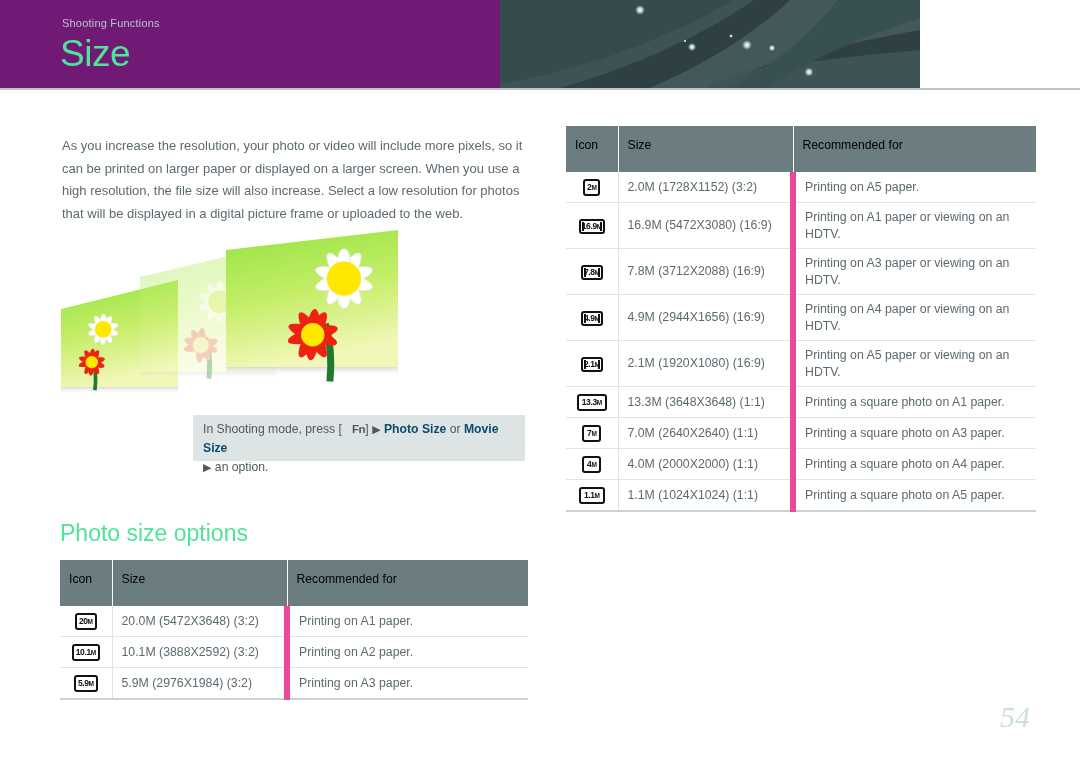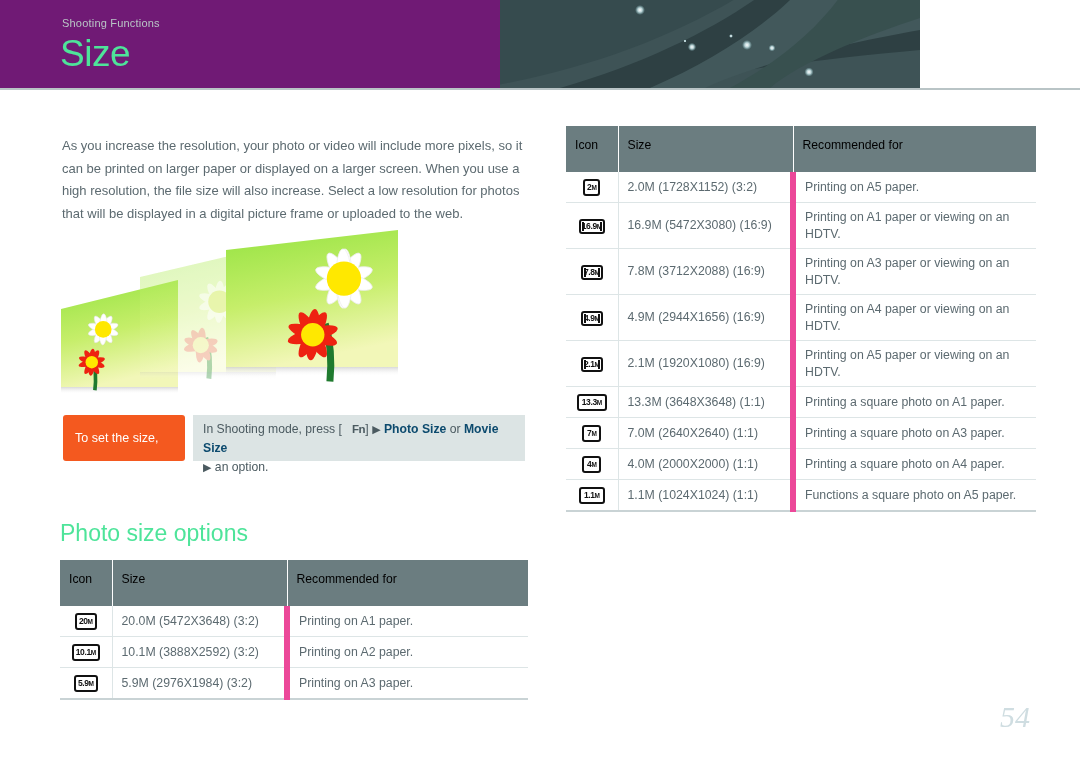--- a/index.html
+++ b/index.html
@@ -339,21 +339,20 @@
         <ellipse cx="42" cy="124" rx="33" ry="9" transform="rotate(60 42 124)"></ellipse>
         <ellipse cx="42" cy="124" rx="33" ry="9" transform="rotate(-60 42 124)"></ellipse>
         <ellipse cx="42" cy="124" rx="33" ry="9" transform="rotate(95 42 124)"></ellipse>
       </g>
       <circle cx="42" cy="124" r="15" fill="#ffe800"></circle>
     </g>
   </g>
 </svg>
 
 <div class="callout">
-  <div class="callout-tag">To set the size,</div>
   <div class="callout-body">
     <span>In Shooting mode, press [</span><span class="key">Fn</span><span>] </span><span class="tri">▶</span>
     <span class="bold">Photo Size</span><span> or </span><span class="bold">Movie Size</span><br>
     <span class="tri">▶</span><span> an option.</span>
   </div>
 </div>
 
 <div class="section-heading">Photo size options</div>
 
 <table class="sizes table-left">
@@ -438,18 +437,18 @@
         <td>Printing a square photo on A3 paper.</td>
       </tr>
       <tr>
         <td class="c-icon"><span class="sizeicon r11">4<i>M</i></span></td>
         <td class="c-size">4.0M (2000X2000) (1:1)</td>
         <td>Printing a square photo on A4 paper.</td>
       </tr>
       <tr>
         <td class="c-icon"><span class="sizeicon r11">1.1<i>M</i></span></td>
         <td class="c-size">1.1M (1024X1024) (1:1)</td>
-        <td>Functions a square photo on A5 paper.</td>
+        <td>Printing a square photo on A5 paper.</td>
       </tr>
     </tbody>
 </table>
 
 <div class="page-number">54</div>
 
 </body></html>

